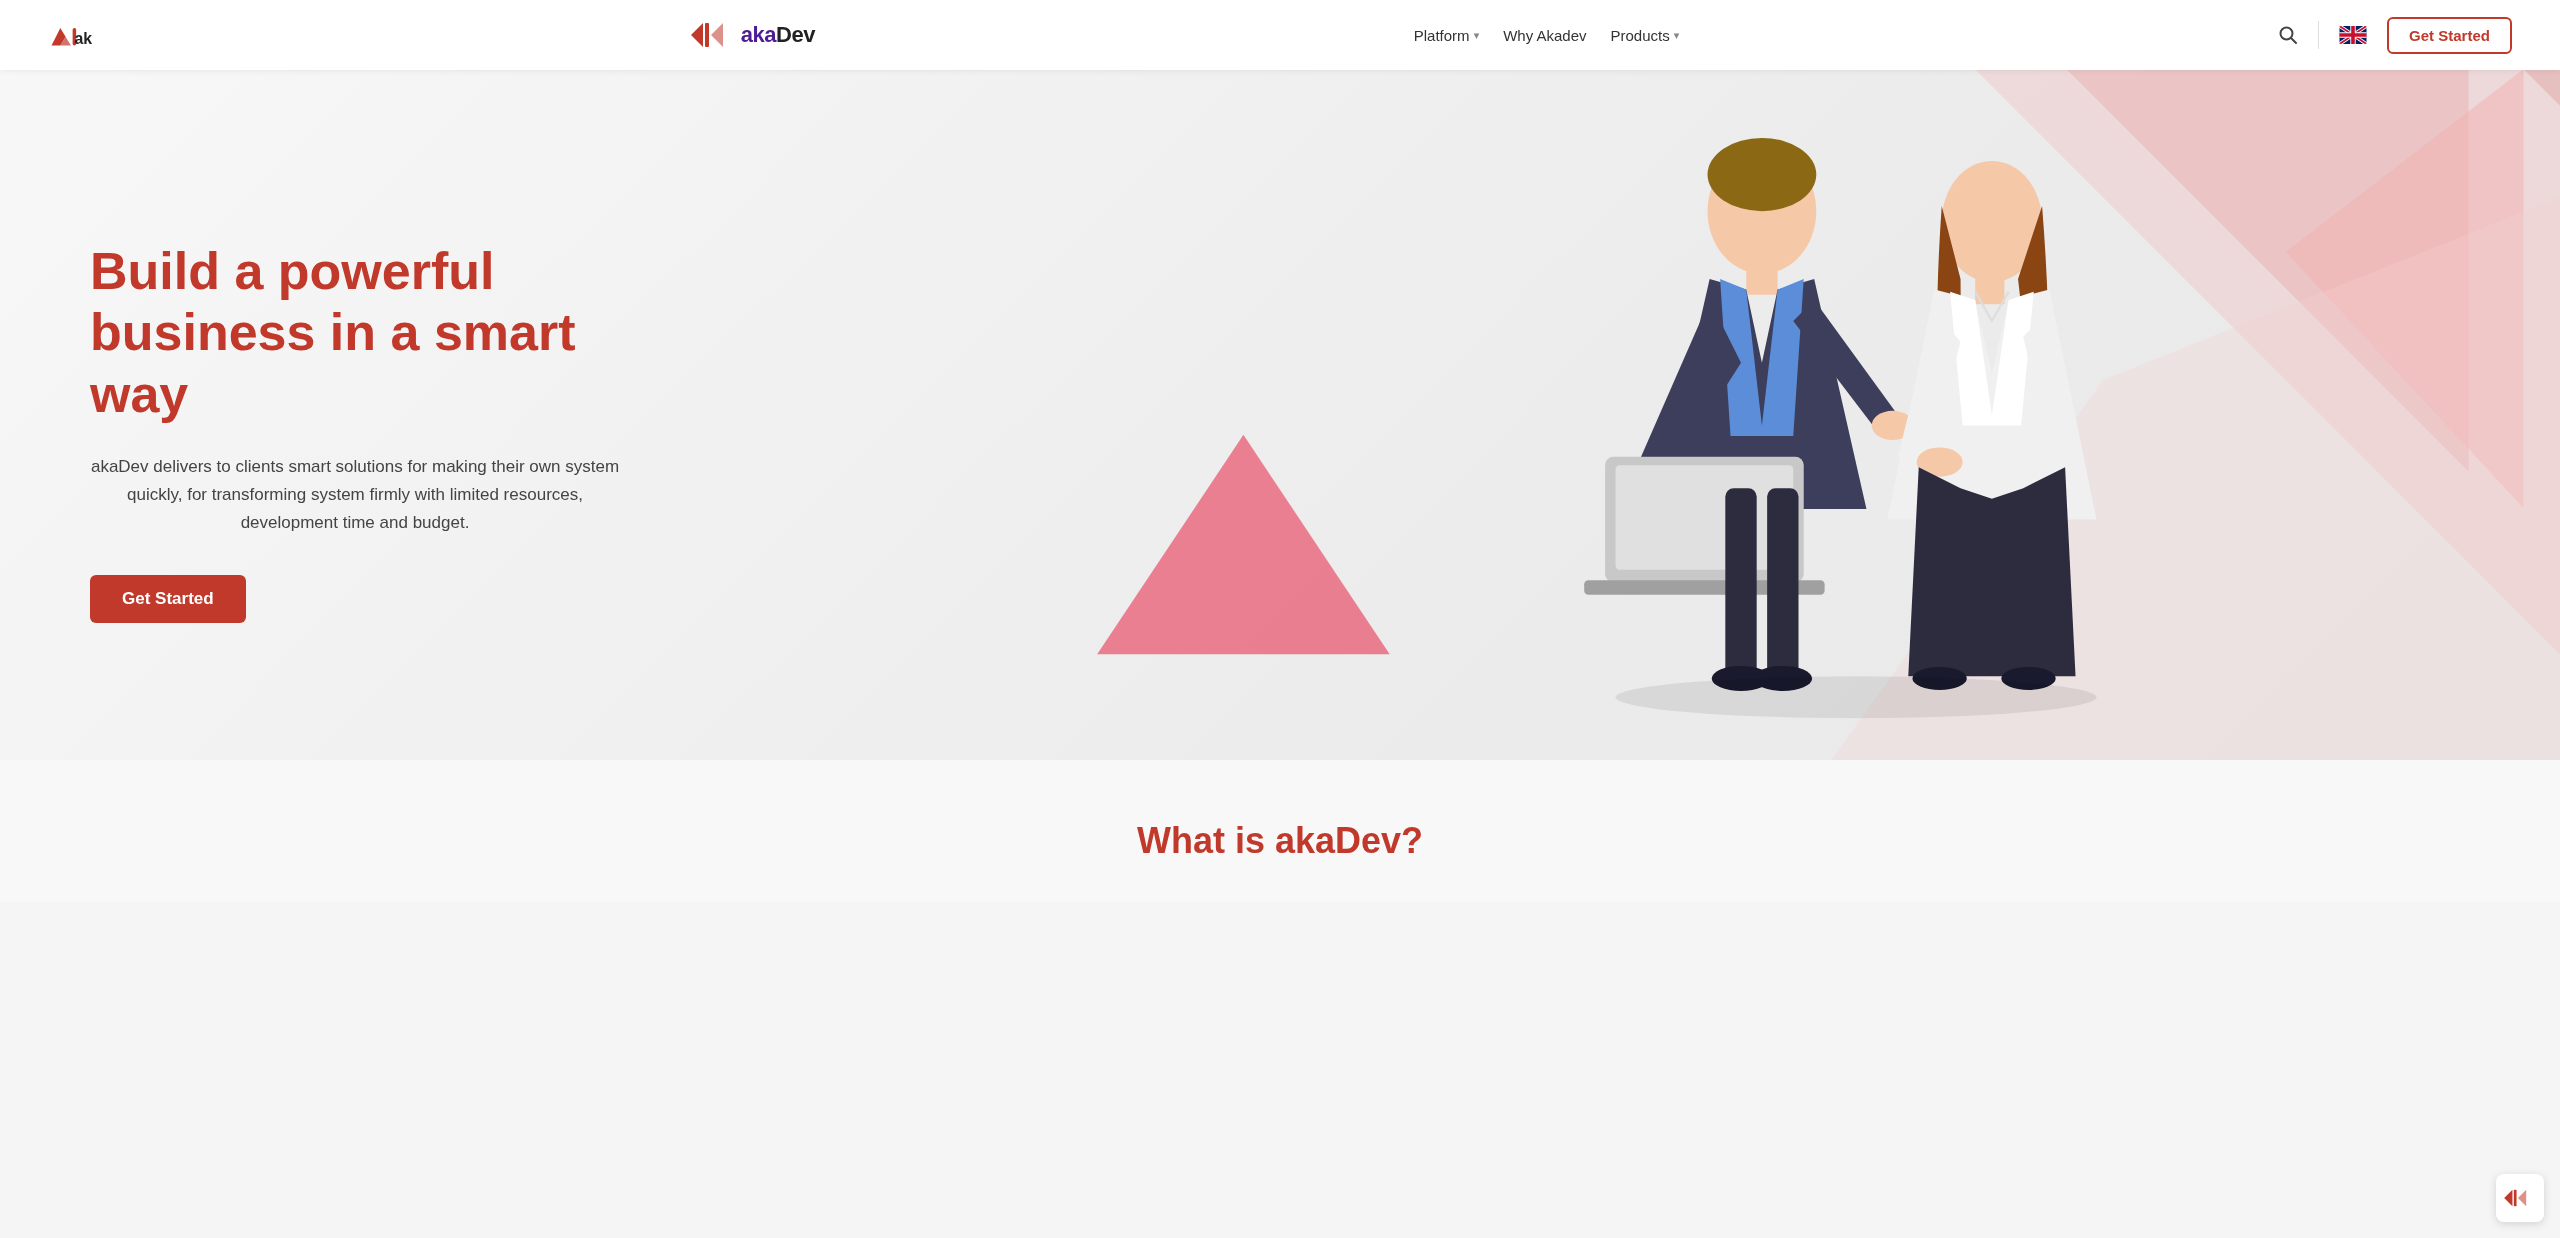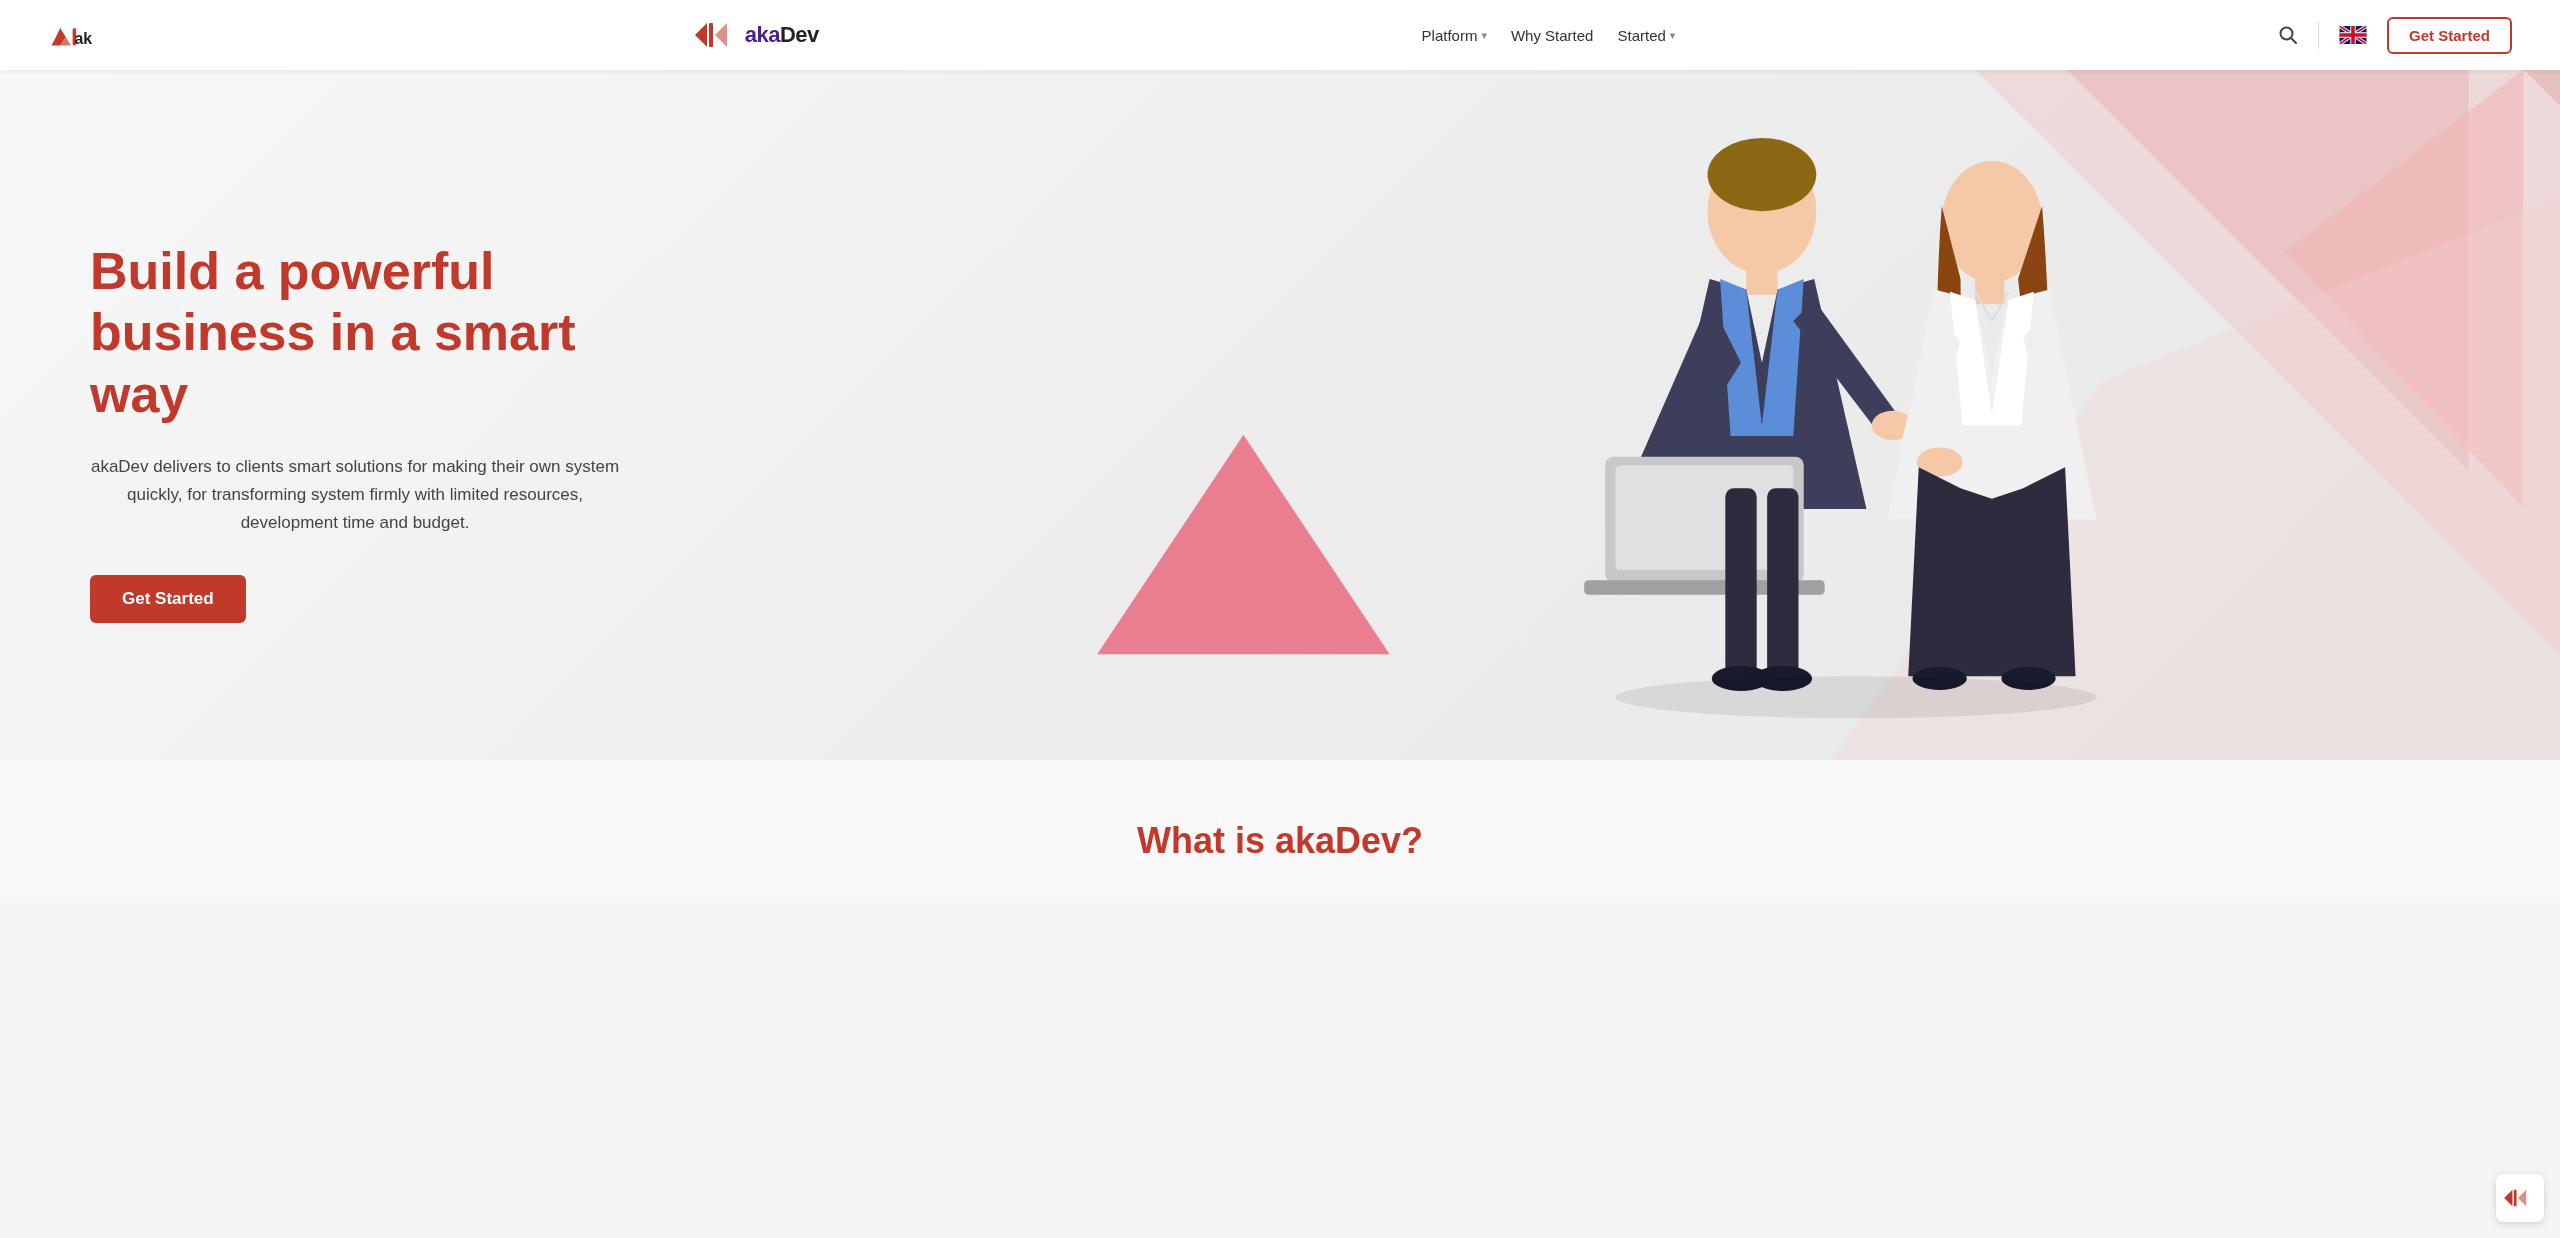--- a/index.html
+++ b/index.html
@@ -217,24 +217,24 @@
       <span style="color:#4c1d95;">aka</span>Dev
     </span>
   </div>
 
   <div class="nav-links">
     <a class="nav-link" href="#">
       <span>Platform</span>
       <span class="chevron">▾</span>
     </a>
     <a class="nav-link" href="#">
-      <span>Why Started</span>
+      <span>Why Akadev</span>
     </a>
     <a class="nav-link" href="#">
-      <span>Started</span>
+      <span>Products</span>
       <span class="chevron">▾</span>
     </a>
   </div>
 
   <div class="nav-actions">
     <button class="search-icon-btn">
       <svg width="20" height="20" viewBox="0 0 20 20" fill="none">
         <circle cx="8.5" cy="8.5" r="6" stroke="#444" stroke-width="2"></circle>
         <line x1="13" y1="13" x2="18" y2="18" stroke="#444" stroke-width="2" stroke-linecap="round"></line>
       </svg>

